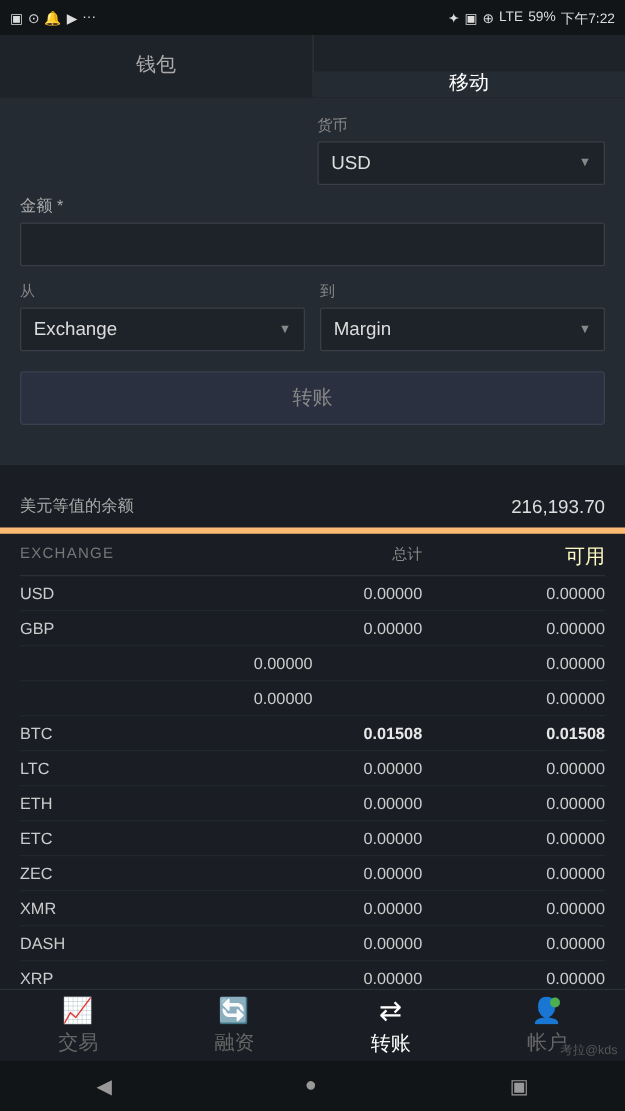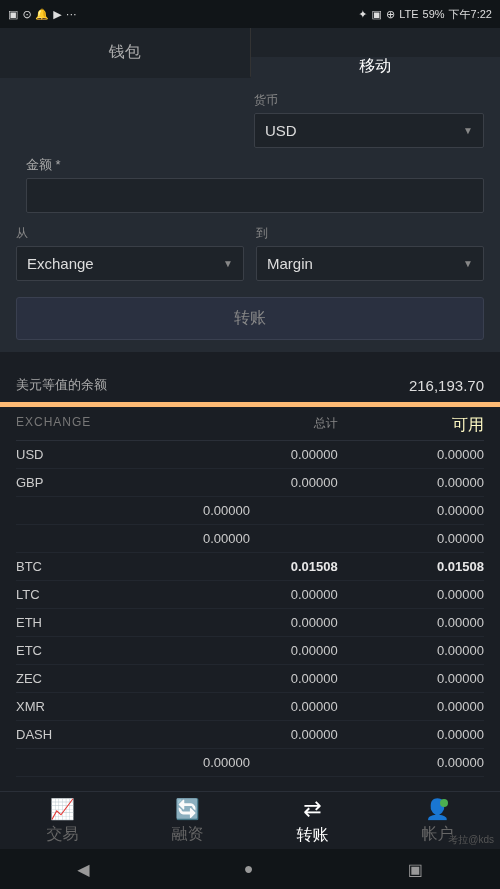--- a/index.html
+++ b/index.html
@@ -50,21 +50,21 @@
       background: #252b33;
       margin-top: 29px;
     }
     .top-tab:first-child {
       border-right: 1px solid #333;
     }
 
     
     .form-section {
       background: #252b33;
-      padding: 14px 16px 12px 16px;
+      padding: 14px 16px 32px 16px;
     }
 
     .form-row-currency {
       display: flex;
       justify-content: flex-end;
       margin-bottom: 8px;
     }
     .currency-group {
       width: 230px;
     }
@@ -85,21 +85,20 @@
       color: #ddd;
       font-size: 15px;
     }
     .chevron {
       font-size: 10px;
       color: #888;
     }
 
     .form-row-amount {
       margin-bottom: 12px;
-      margin-left: 10px;
     }
     .amount-label {
       font-size: 13px;
       color: #aaa;
       margin-bottom: 4px;
     }
     .amount-input {
       width: 100%;
       background: #1e2329;
       border: 1px solid #3a3f47;
@@ -433,20 +432,21 @@
         <span class="cell-currency">XMR</span>
         <span class="cell-total">0.00000</span>
         <span class="cell-available">0.00000</span>
       </div>
       <div class="table-row">
         <span class="cell-currency">DASH</span>
         <span class="cell-total">0.00000</span>
         <span class="cell-available">0.00000</span>
       </div>
       <div class="table-row">
+        <span class="cell-currency">XRP</span>
         <span class="cell-total">0.00000</span>
         <span class="cell-available">0.00000</span>
       </div>
     </div>
 </div>
 
 <div class="bottom-nav">
   <div class="nav-item">
     <span class="nav-icon">📈</span>
     <span class="nav-label">交易</span>

